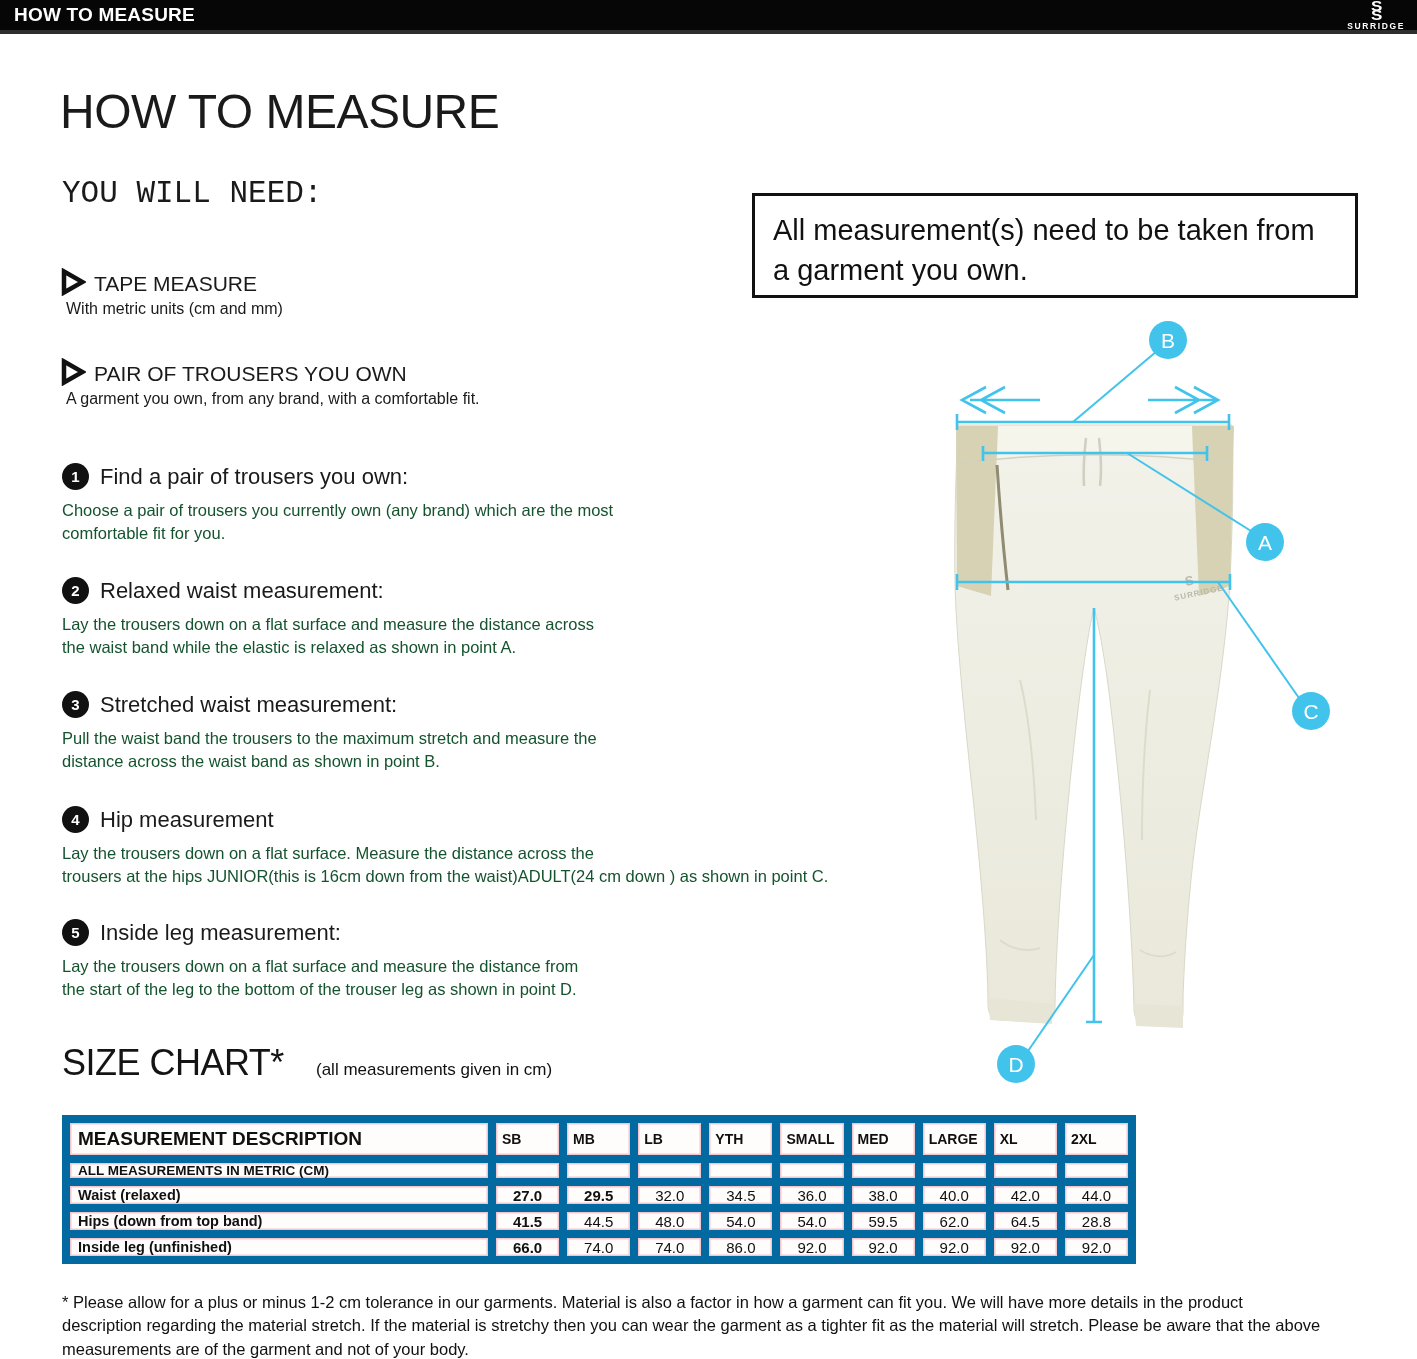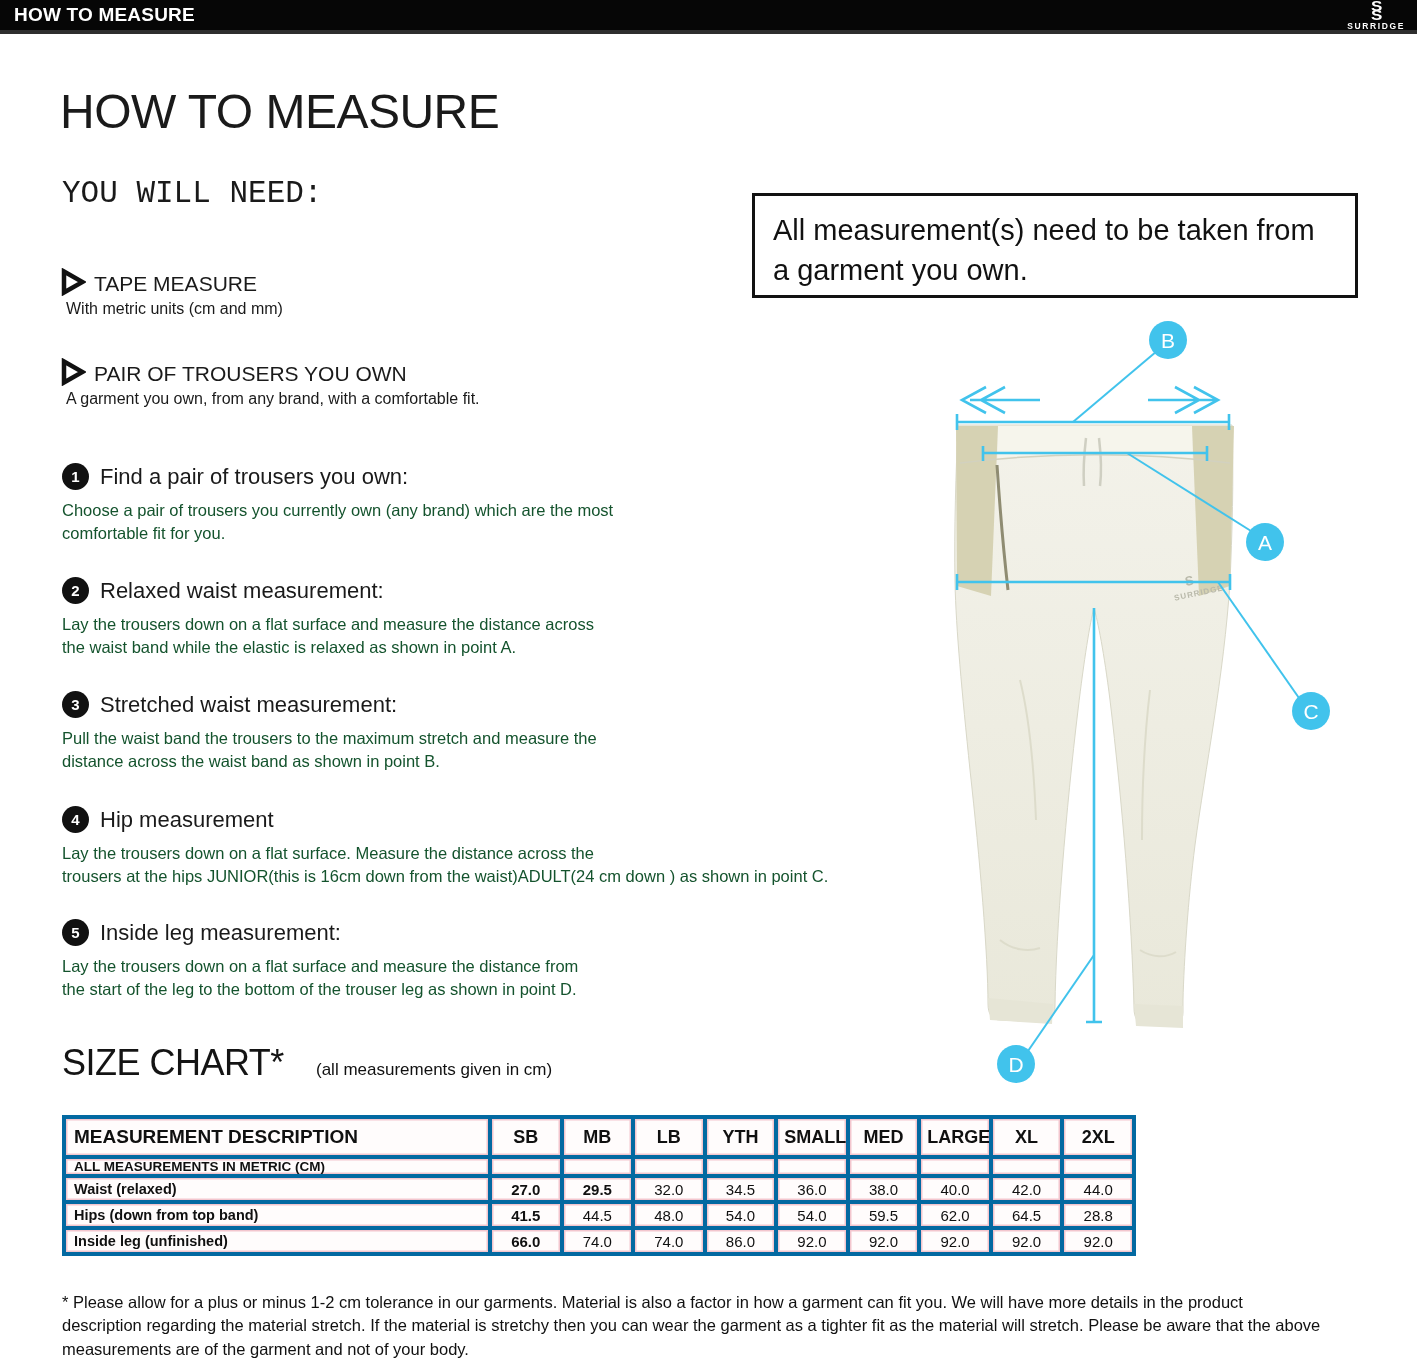--- a/index.html
+++ b/index.html
@@ -64,27 +64,27 @@
   .h-chart { position: absolute; left: 62px; top: 1042px; font-size: 36px; font-weight: 500; letter-spacing: -.5px; }
   .h-chart-sub { position: absolute; left: 316px; top: 1060px; font-size: 17px; color: #111; }
   table.size {
     position: absolute; left: 62px; top: 1115px; width: 1074px;
     border-collapse: collapse; table-layout: fixed;
     background: #fffdfd;
     border: 3px solid #141414;
   }
   table.size col.c-desc { width: 426px; }
   table.size td, table.size th {
-    border: 4px solid #0369a1;
+    border: 8px solid #0369a1;
     box-shadow: inset 0 0 0 1.5px #f3c6ce;
     padding: 0 6px; color: #101010;
     background: #fffcfc;
     overflow: hidden; white-space: nowrap;
   }
-  tr.hdr th { height: 40px; font-size: 18px; font-weight: 700; text-align: center; }
+  tr.hdr th { height: 40px; font-size: 14px; font-weight: 700; text-align: left; }
   tr.hdr th:first-child { text-align: left; font-size: 19px; padding-left: 8px; }
   tr.metric td { height: 18px; font-size: 13.5px; font-weight: 700; padding-left: 8px; }
   tr.data td { height: 26px; font-size: 15px; text-align: center; }
   tr.data td.lbl { text-align: left; font-weight: 700; font-size: 14.5px; padding-left: 8px; }
   td.b { font-weight: 700; }
   
   .footnote {
     position: absolute; left: 62px; top: 1291px; width: 1262px;
     font-size: 16.5px; line-height: 1.42; color: #111;
   }

